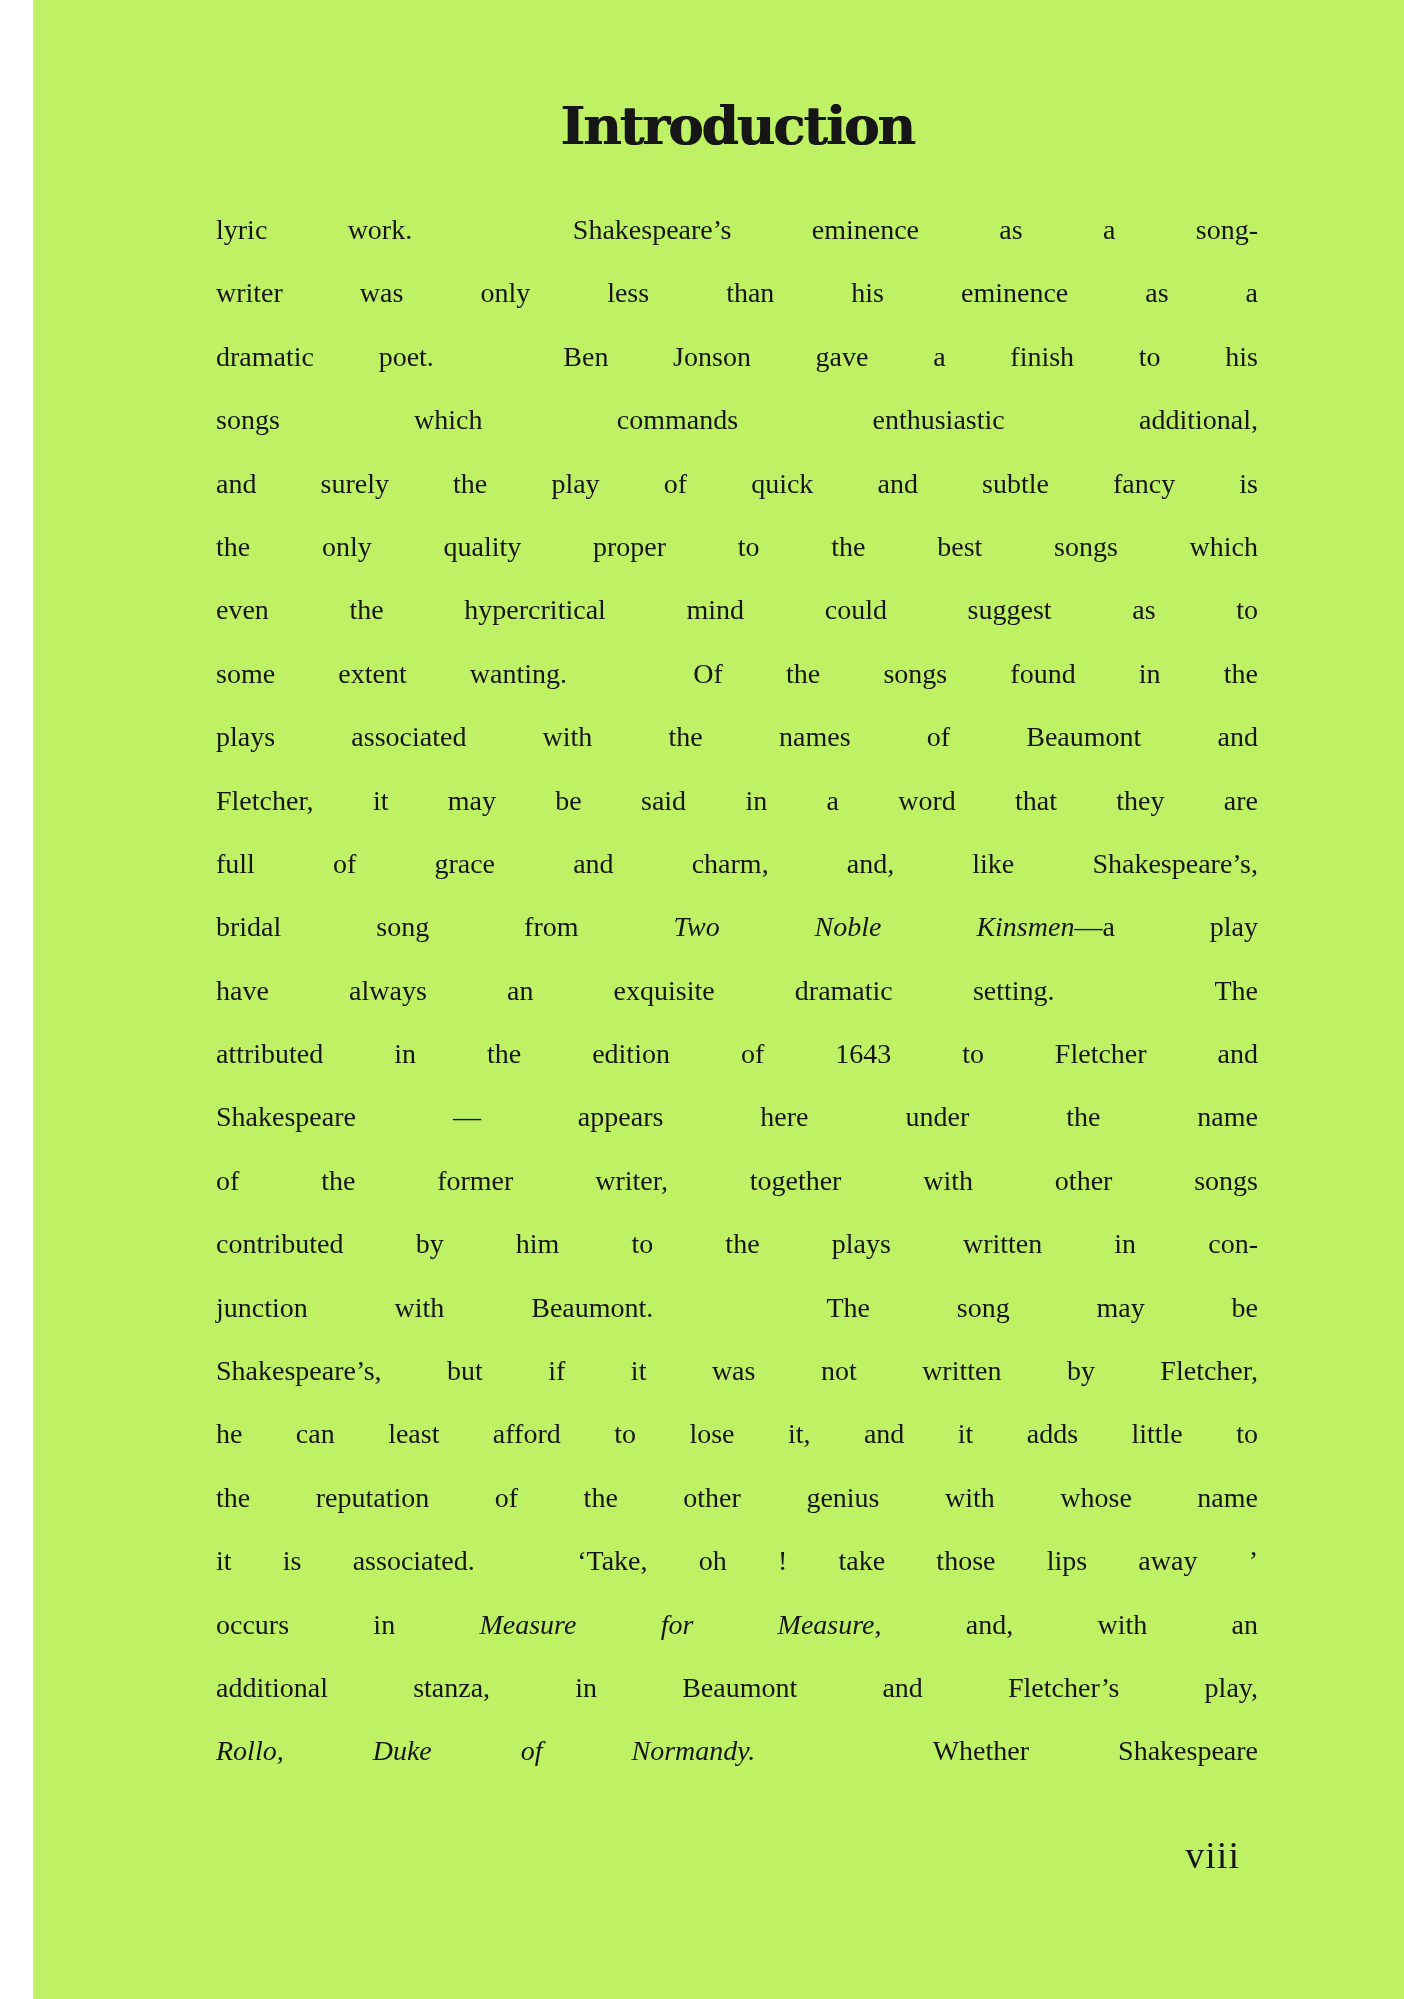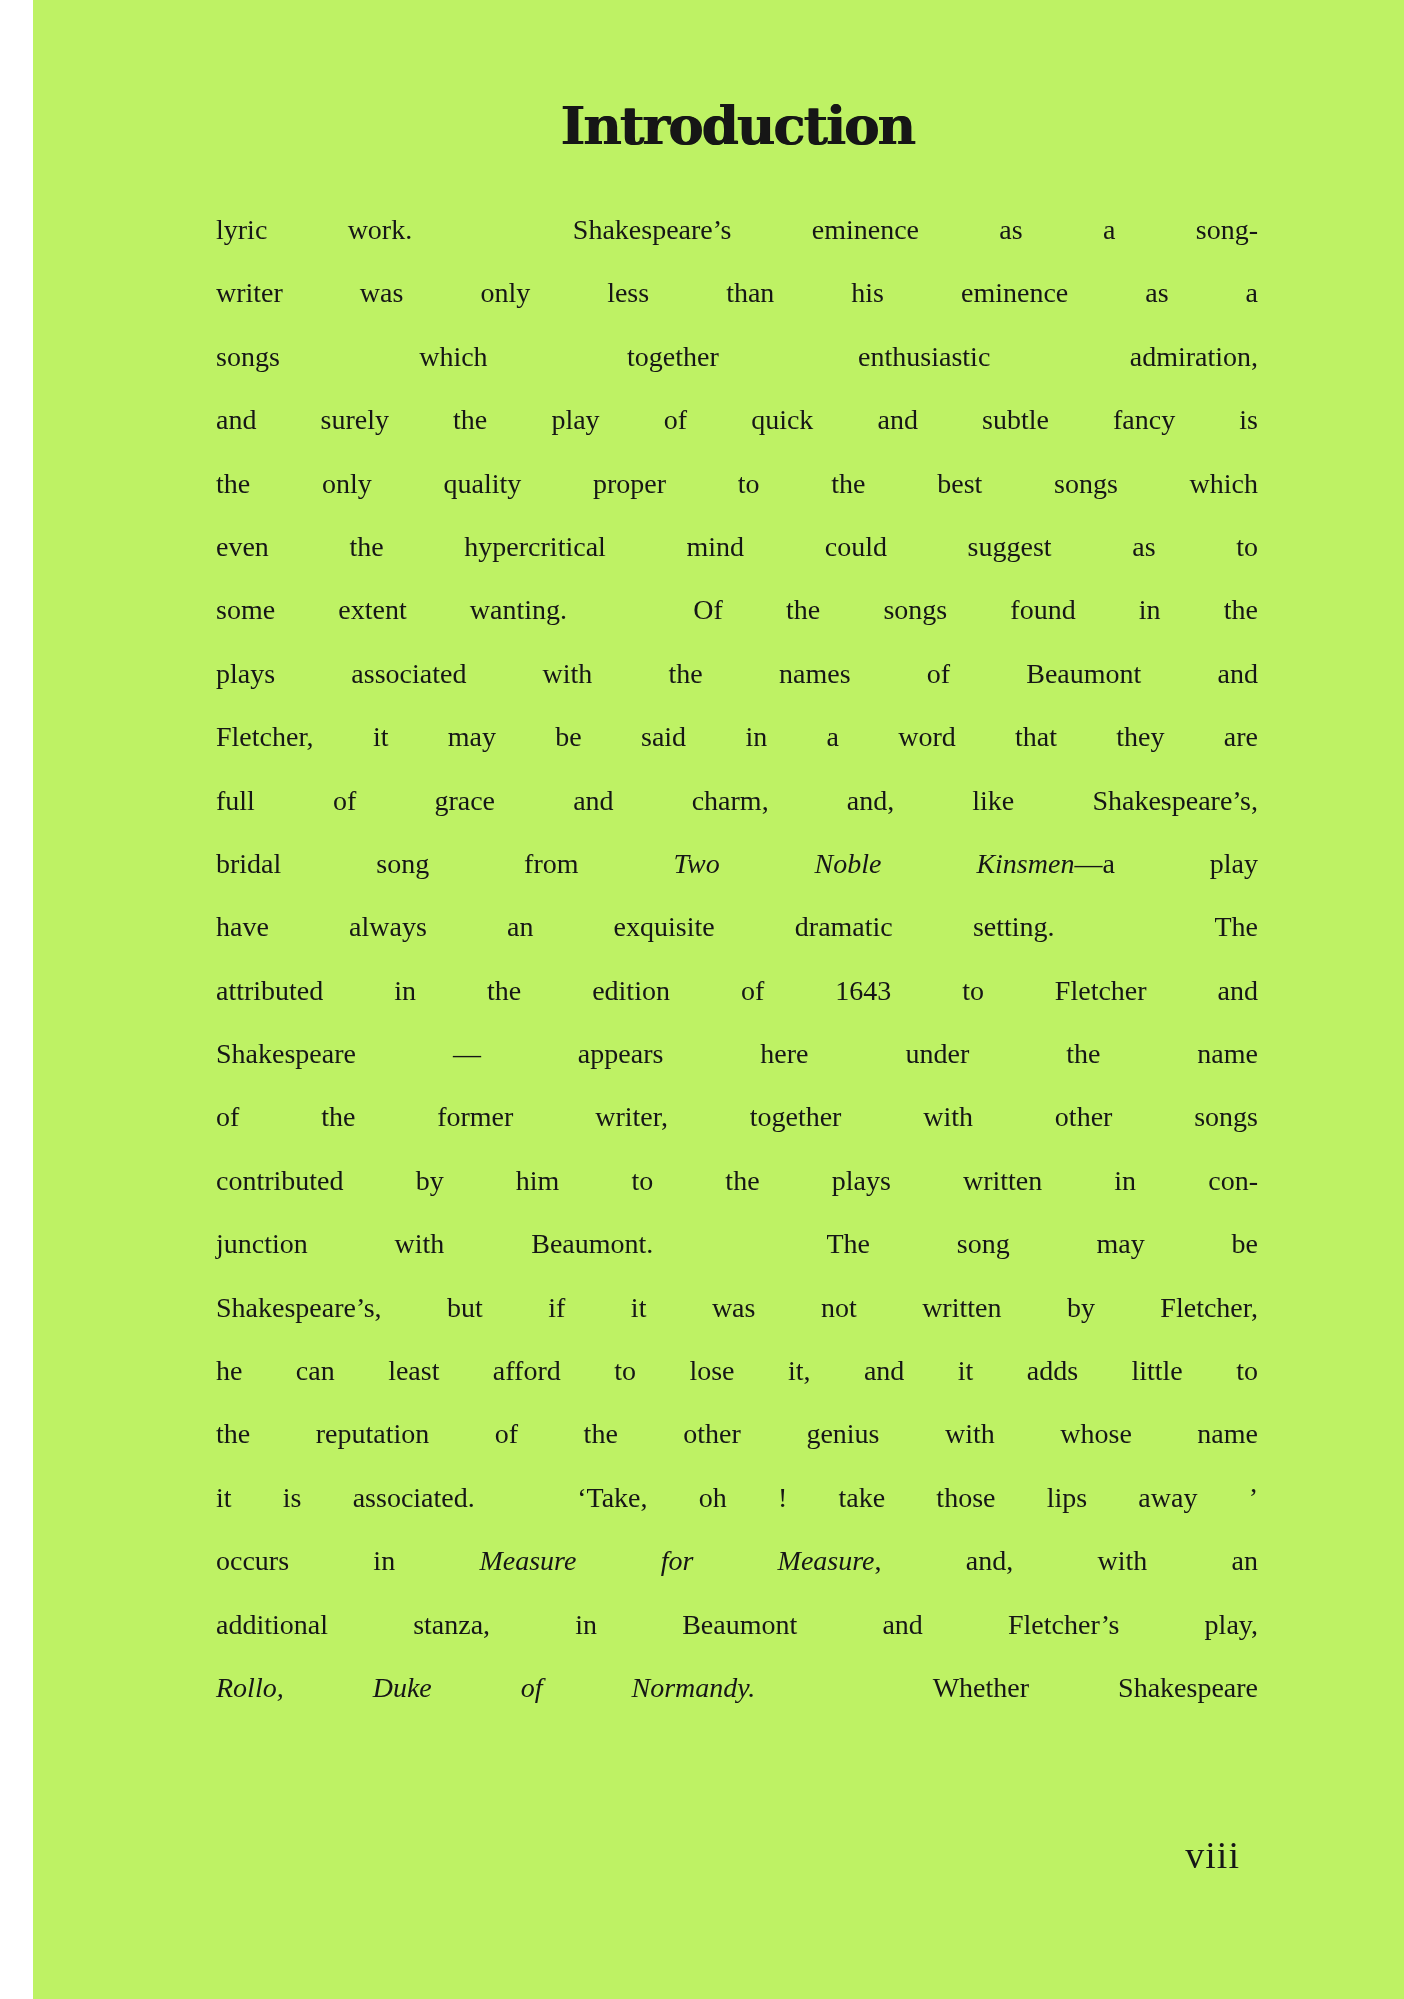--- a/index.html
+++ b/index.html
@@ -58,21 +58,22 @@
 </style>
 </head>
 <body>
 
 <div class="page" style="background: #bef264; color: rgb(22, 22, 22); margin-left: 33px;">
   <h1 class="heading">Introduction</h1>
 
   <div class="body-text">
       <div class="line"><span>lyric work.&nbsp; Shakespeare’s eminence as a song-</span></div>
       <div class="line"><span>writer was only less than his eminence as a</span></div>
-      <div class="line"><span>songs which together enthusiastic admiration,</span></div>
+      <div class="line"><span>dramatic poet.&nbsp; Ben Jonson gave a finish to his</span></div>
+      <div class="line"><span>songs which commands enthusiastic additional,</span></div>
       <div class="line"><span>and surely the play of quick and subtle fancy is</span></div>
       <div class="line"><span>the only quality proper to the best songs which</span></div>
       <div class="line"><span>even the hypercritical mind could suggest as to</span></div>
       <div class="line"><span>some extent wanting.&nbsp; Of the songs found in the</span></div>
       <div class="line"><span>plays associated with the names of Beaumont and</span></div>
       <div class="line"><span>Fletcher, it may be said in a word that they are</span></div>
       <div class="line"><span>full of grace and charm, and, like Shakespeare’s,</span></div>
       <div class="line"><span>bridal song from </span><i>Two Noble Kinsmen</i><span>—a play</span></div>
       <div class="line"><span>have always an exquisite dramatic setting.&nbsp; The</span></div>
       <div class="line"><span>attributed in the edition of 1643 to Fletcher and</span></div>

